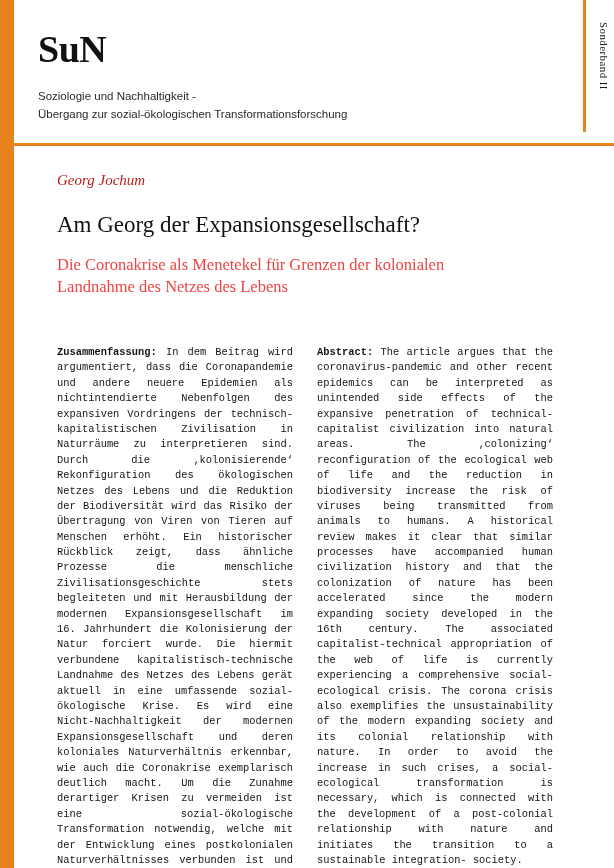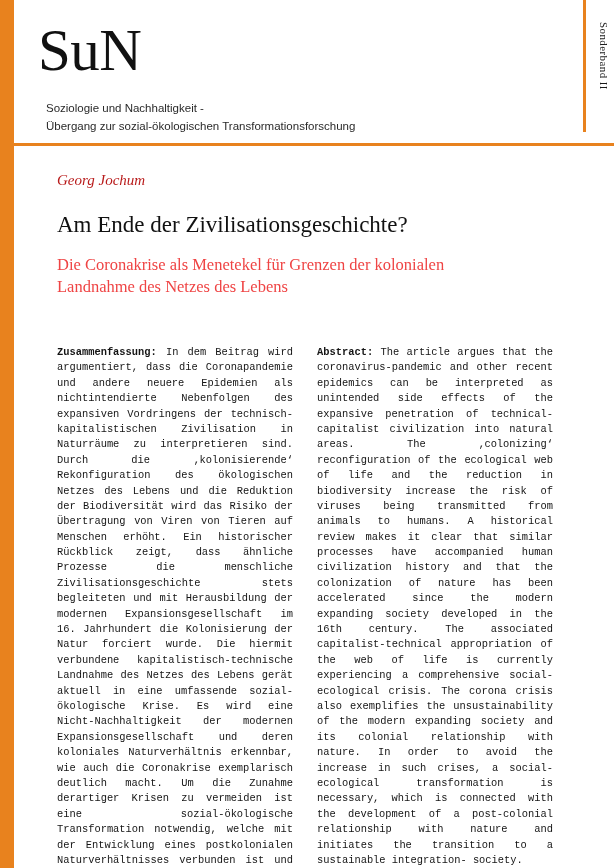--- a/index.html
+++ b/index.html
@@ -66,33 +66,33 @@
 
   
   .header {
     position: absolute;
     left: 38px;
     top: 20px;
     width: 480px;
   }
   .journal-logo {
     font-family: "Liberation Serif", serif;
-    font-size: 59px;
-    font-weight: normal;
+    font-size: 38px;
+    font-weight: bold;
     line-height: 1.05;
     letter-spacing: -0.5px;
     color: #111111;
-    margin: 0 0 18px 0;
+    margin: 10px 0 18px 0;
   }
   .journal-subtitle {
     font-family: "Liberation Sans", sans-serif;
     font-size: 11.5px;
     line-height: 1.55;
     color: #2a2a2a;
-    margin: 8px;
+    margin: 0;
   }
   .journal-subtitle div {
     white-space: nowrap;
   }
 
   
   .head-rule {
     position: absolute;
     left: 14px;
     top: 143px;
@@ -174,21 +174,21 @@
     <div class="journal-subtitle">
       <div>Soziologie und Nachhaltigkeit -</div>
       <div>Übergang zur sozial-ökologischen Transformationsforschung</div>
     </div>
   </div>
 
   <div class="head-rule"></div>
 
   <div class="title-block">
     <div class="author">Georg Jochum</div>
-    <h1 class="article-title">Am Ende der Zivilisationsgeschichte?</h1>
+    <h1 class="article-title">Am Georg der Expansionsgesellschaft?</h1>
     <div class="article-subtitle">
       <div>Die Coronakrise als Menetekel für Grenzen der kolonialen</div>
       <div>Landnahme des Netzes des Lebens</div>
     </div>
   </div>
 
   <div class="columns">
     <div class="col">
       <p><span class="lead">Zusammenfassung:</span><span> In dem Beitrag wird argumentiert, dass die Coronapandemie und andere neuere Epidemien als nichtintendierte Nebenfolgen des expansiven Vordringens der technisch-kapitalistischen Zivilisation in Naturräume zu interpretieren sind. Durch die ‚kolonisierende‘ Rekonfiguration des ökologischen Netzes des Lebens und die Reduktion der Biodiversität wird das Risiko der Übertragung von Viren von Tieren auf Menschen erhöht. Ein historischer Rückblick zeigt, dass ähnliche Prozesse die menschliche Zivilisationsgeschichte stets begleiteten und mit Herausbildung der modernen Expansionsgesellschaft im 16. Jahrhundert die Kolonisierung der Natur forciert wurde. Die hiermit verbundene kapitalistisch-technische Landnahme des Netzes des Lebens gerät aktuell in eine umfassende sozial-ökologische Krise. Es wird eine Nicht-Nachhaltigkeit der modernen Expansionsgesellschaft und deren koloniales Naturverhältnis erkennbar, wie auch die Coronakrise exemplarisch deutlich macht. Um die Zunahme derartiger Krisen zu vermeiden ist eine sozial-ökologische Transformation notwendig, welche mit der Entwicklung eines postkolonialen Naturverhältnisses verbunden ist und den Übergang in eine nachhaltige Integrationsgesellschaft einleitet.</span></p>
     </div>

